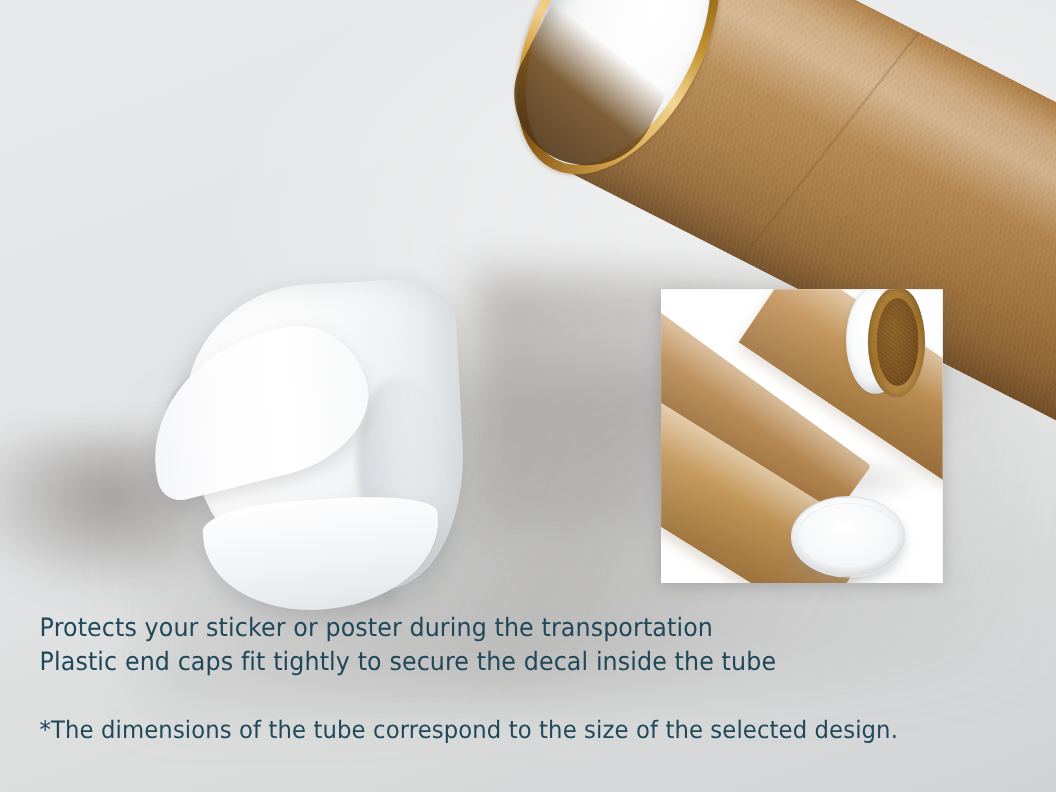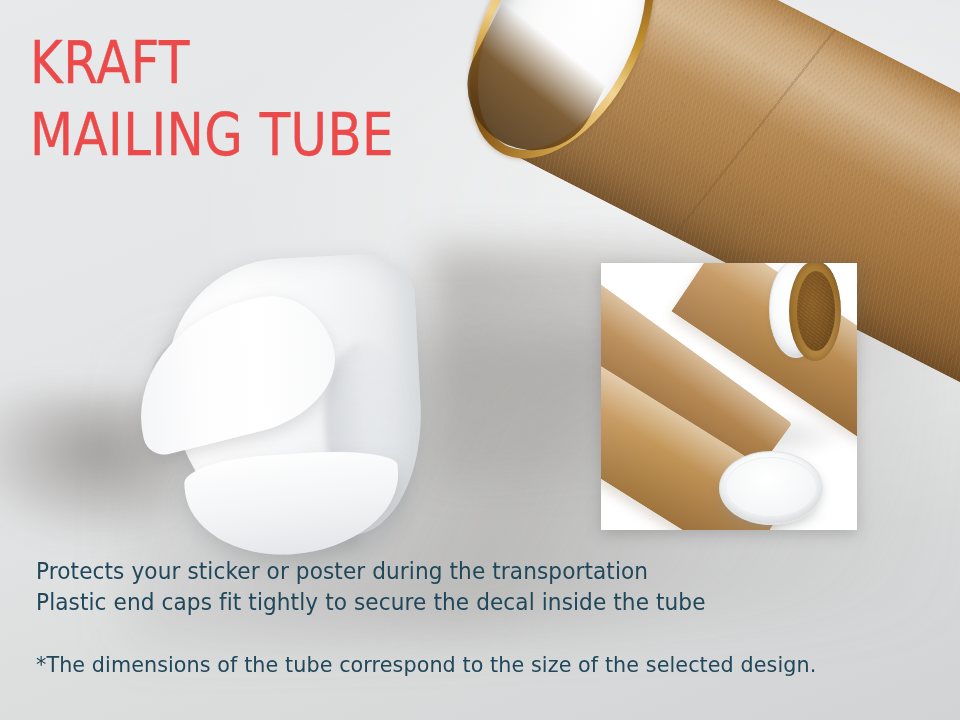--- a/index.html
+++ b/index.html
@@ -390,24 +390,20 @@
   </div>
 
   <div class="poster">
     <div class="poster-underside"></div>
     <div class="poster-main"></div>
     <div class="poster-roll-shade"></div>
     <div class="poster-tip"></div>
     <div class="poster-bottom-curl"></div>
   </div>
 
-  <div class="title-block">
-    <span class="title-line l1">KRAFT</span>
-    <span class="title-line l2">MAILING TUBE</span>
-  </div>
 
   <div class="body-copy">
     <p>Protects your sticker or poster during the transportation</p>
     <p>Plastic end caps fit tightly to secure the decal inside the tube</p>
   </div>
 
   <div class="footnote">*The dimensions of the tube correspond to the size of the selected design.</div>
 
   <div class="inset">
     <div class="inset-canvas">

